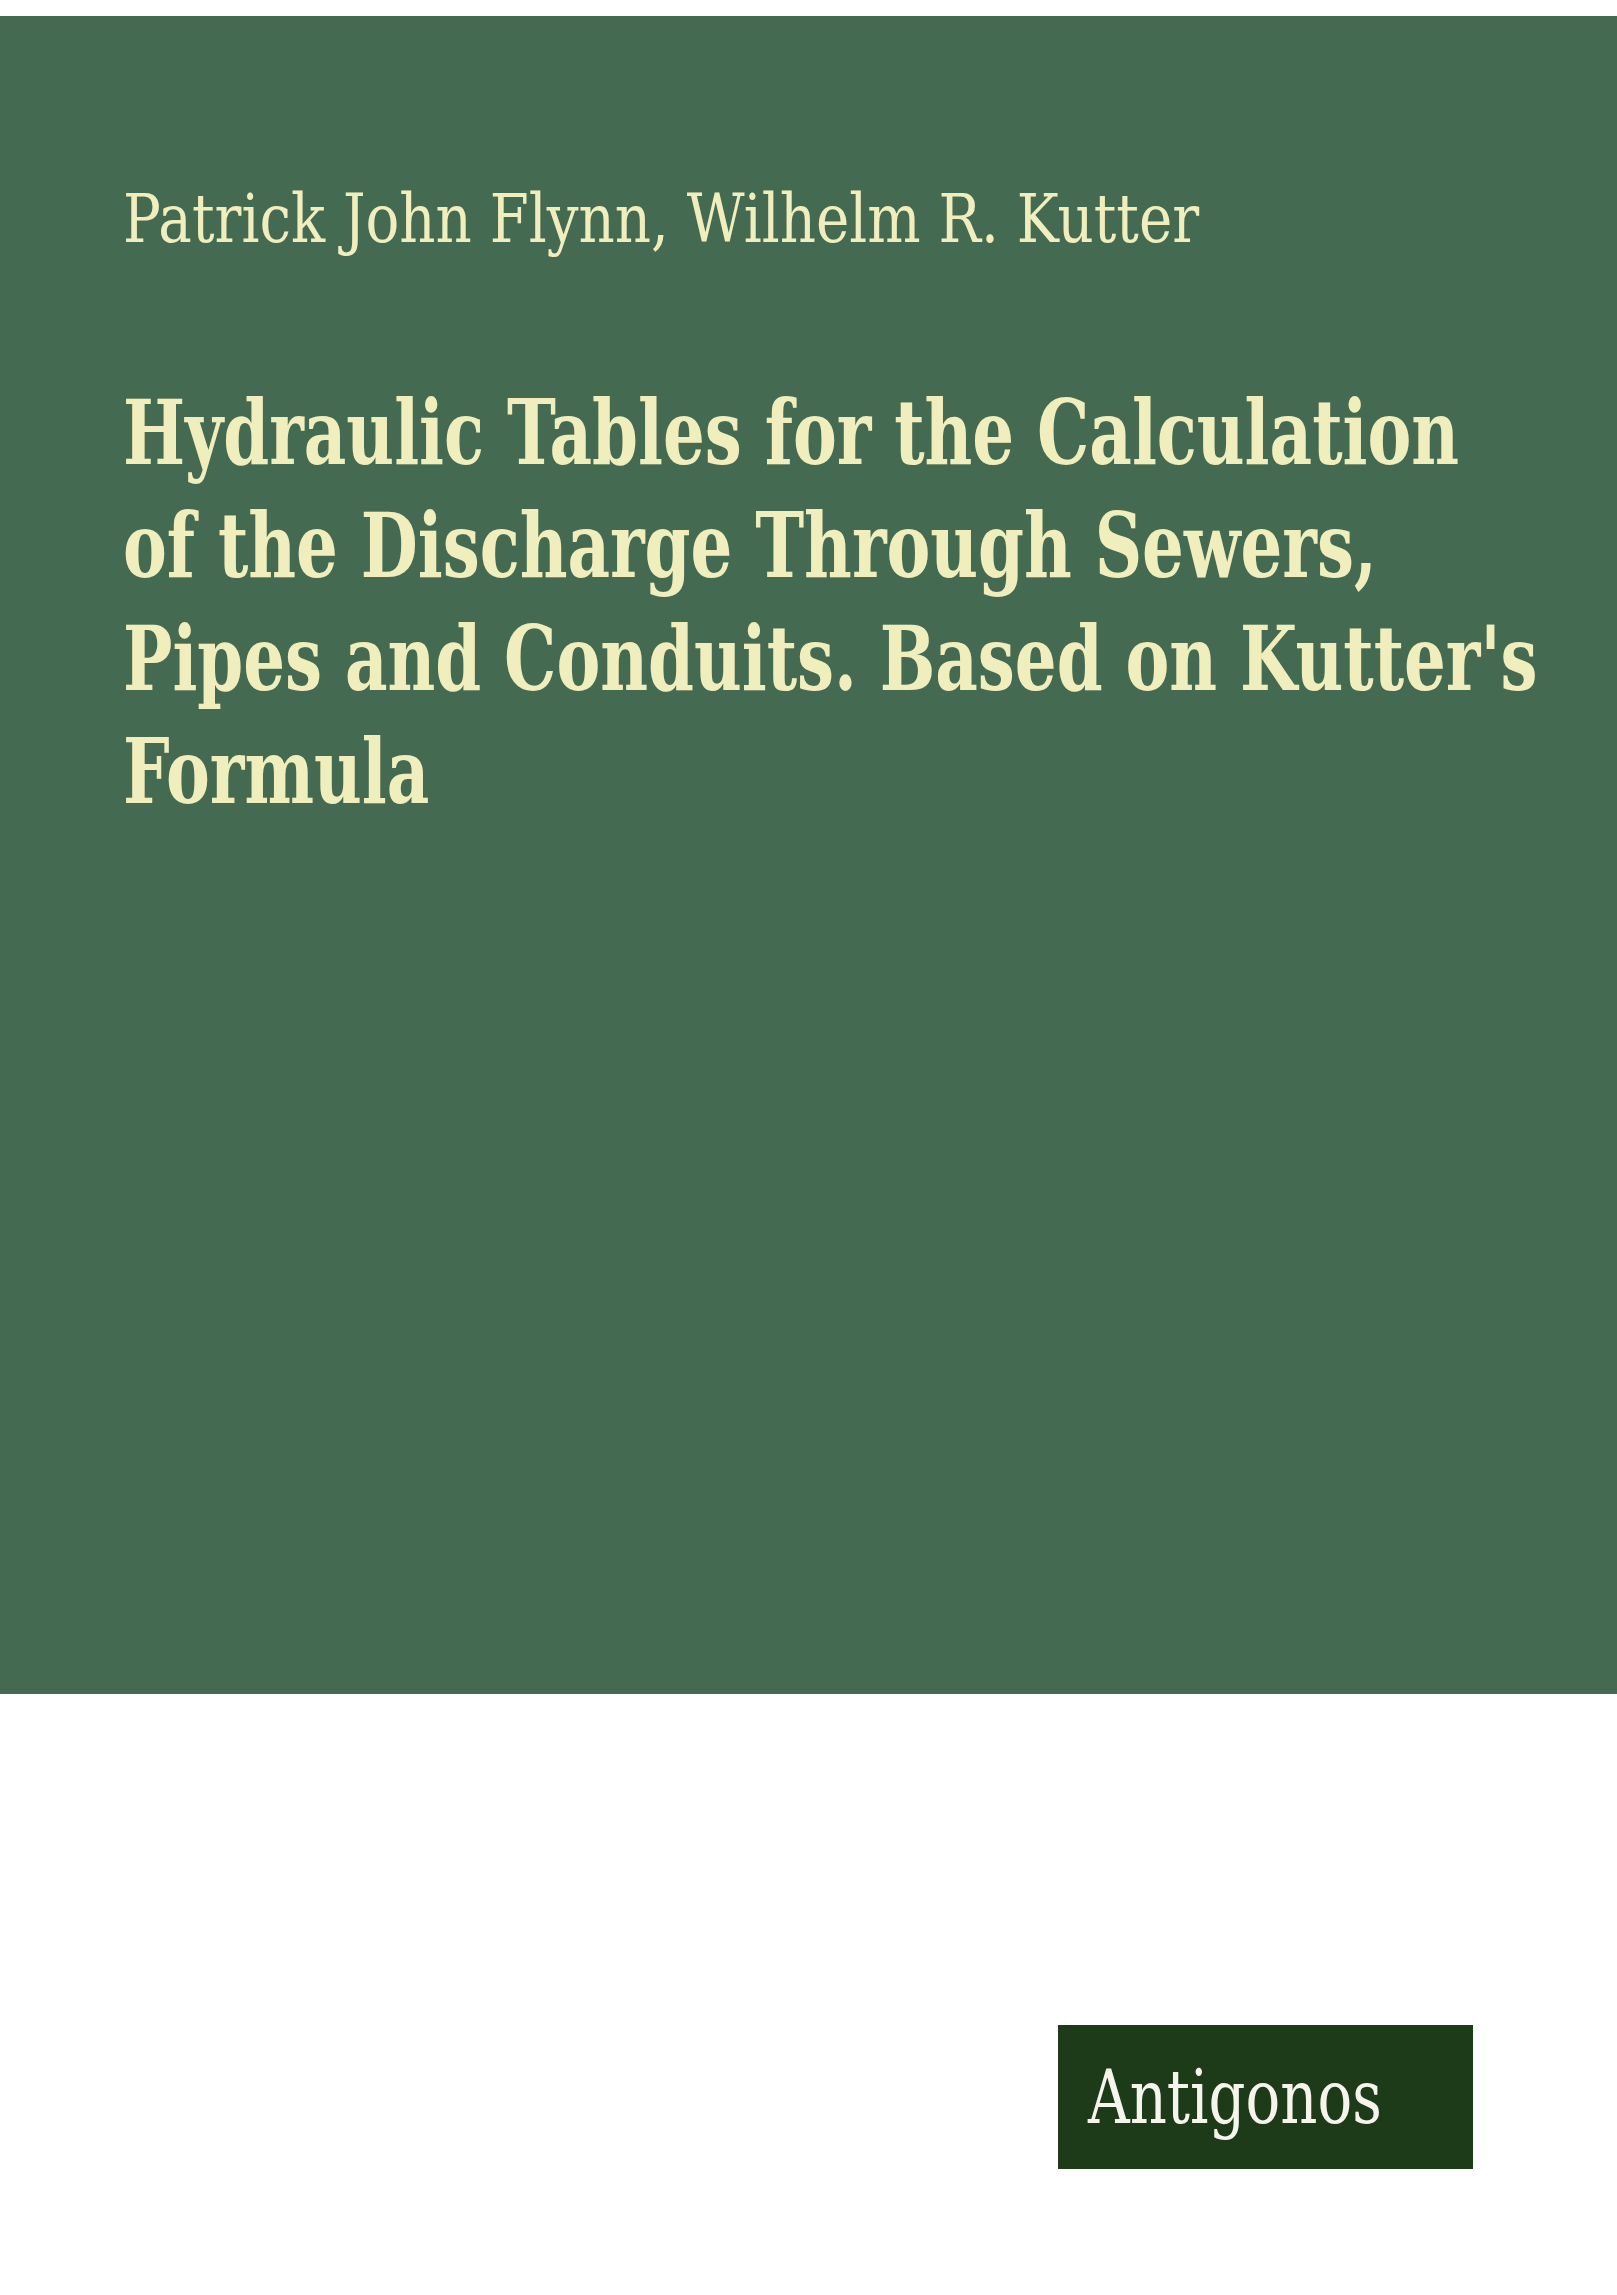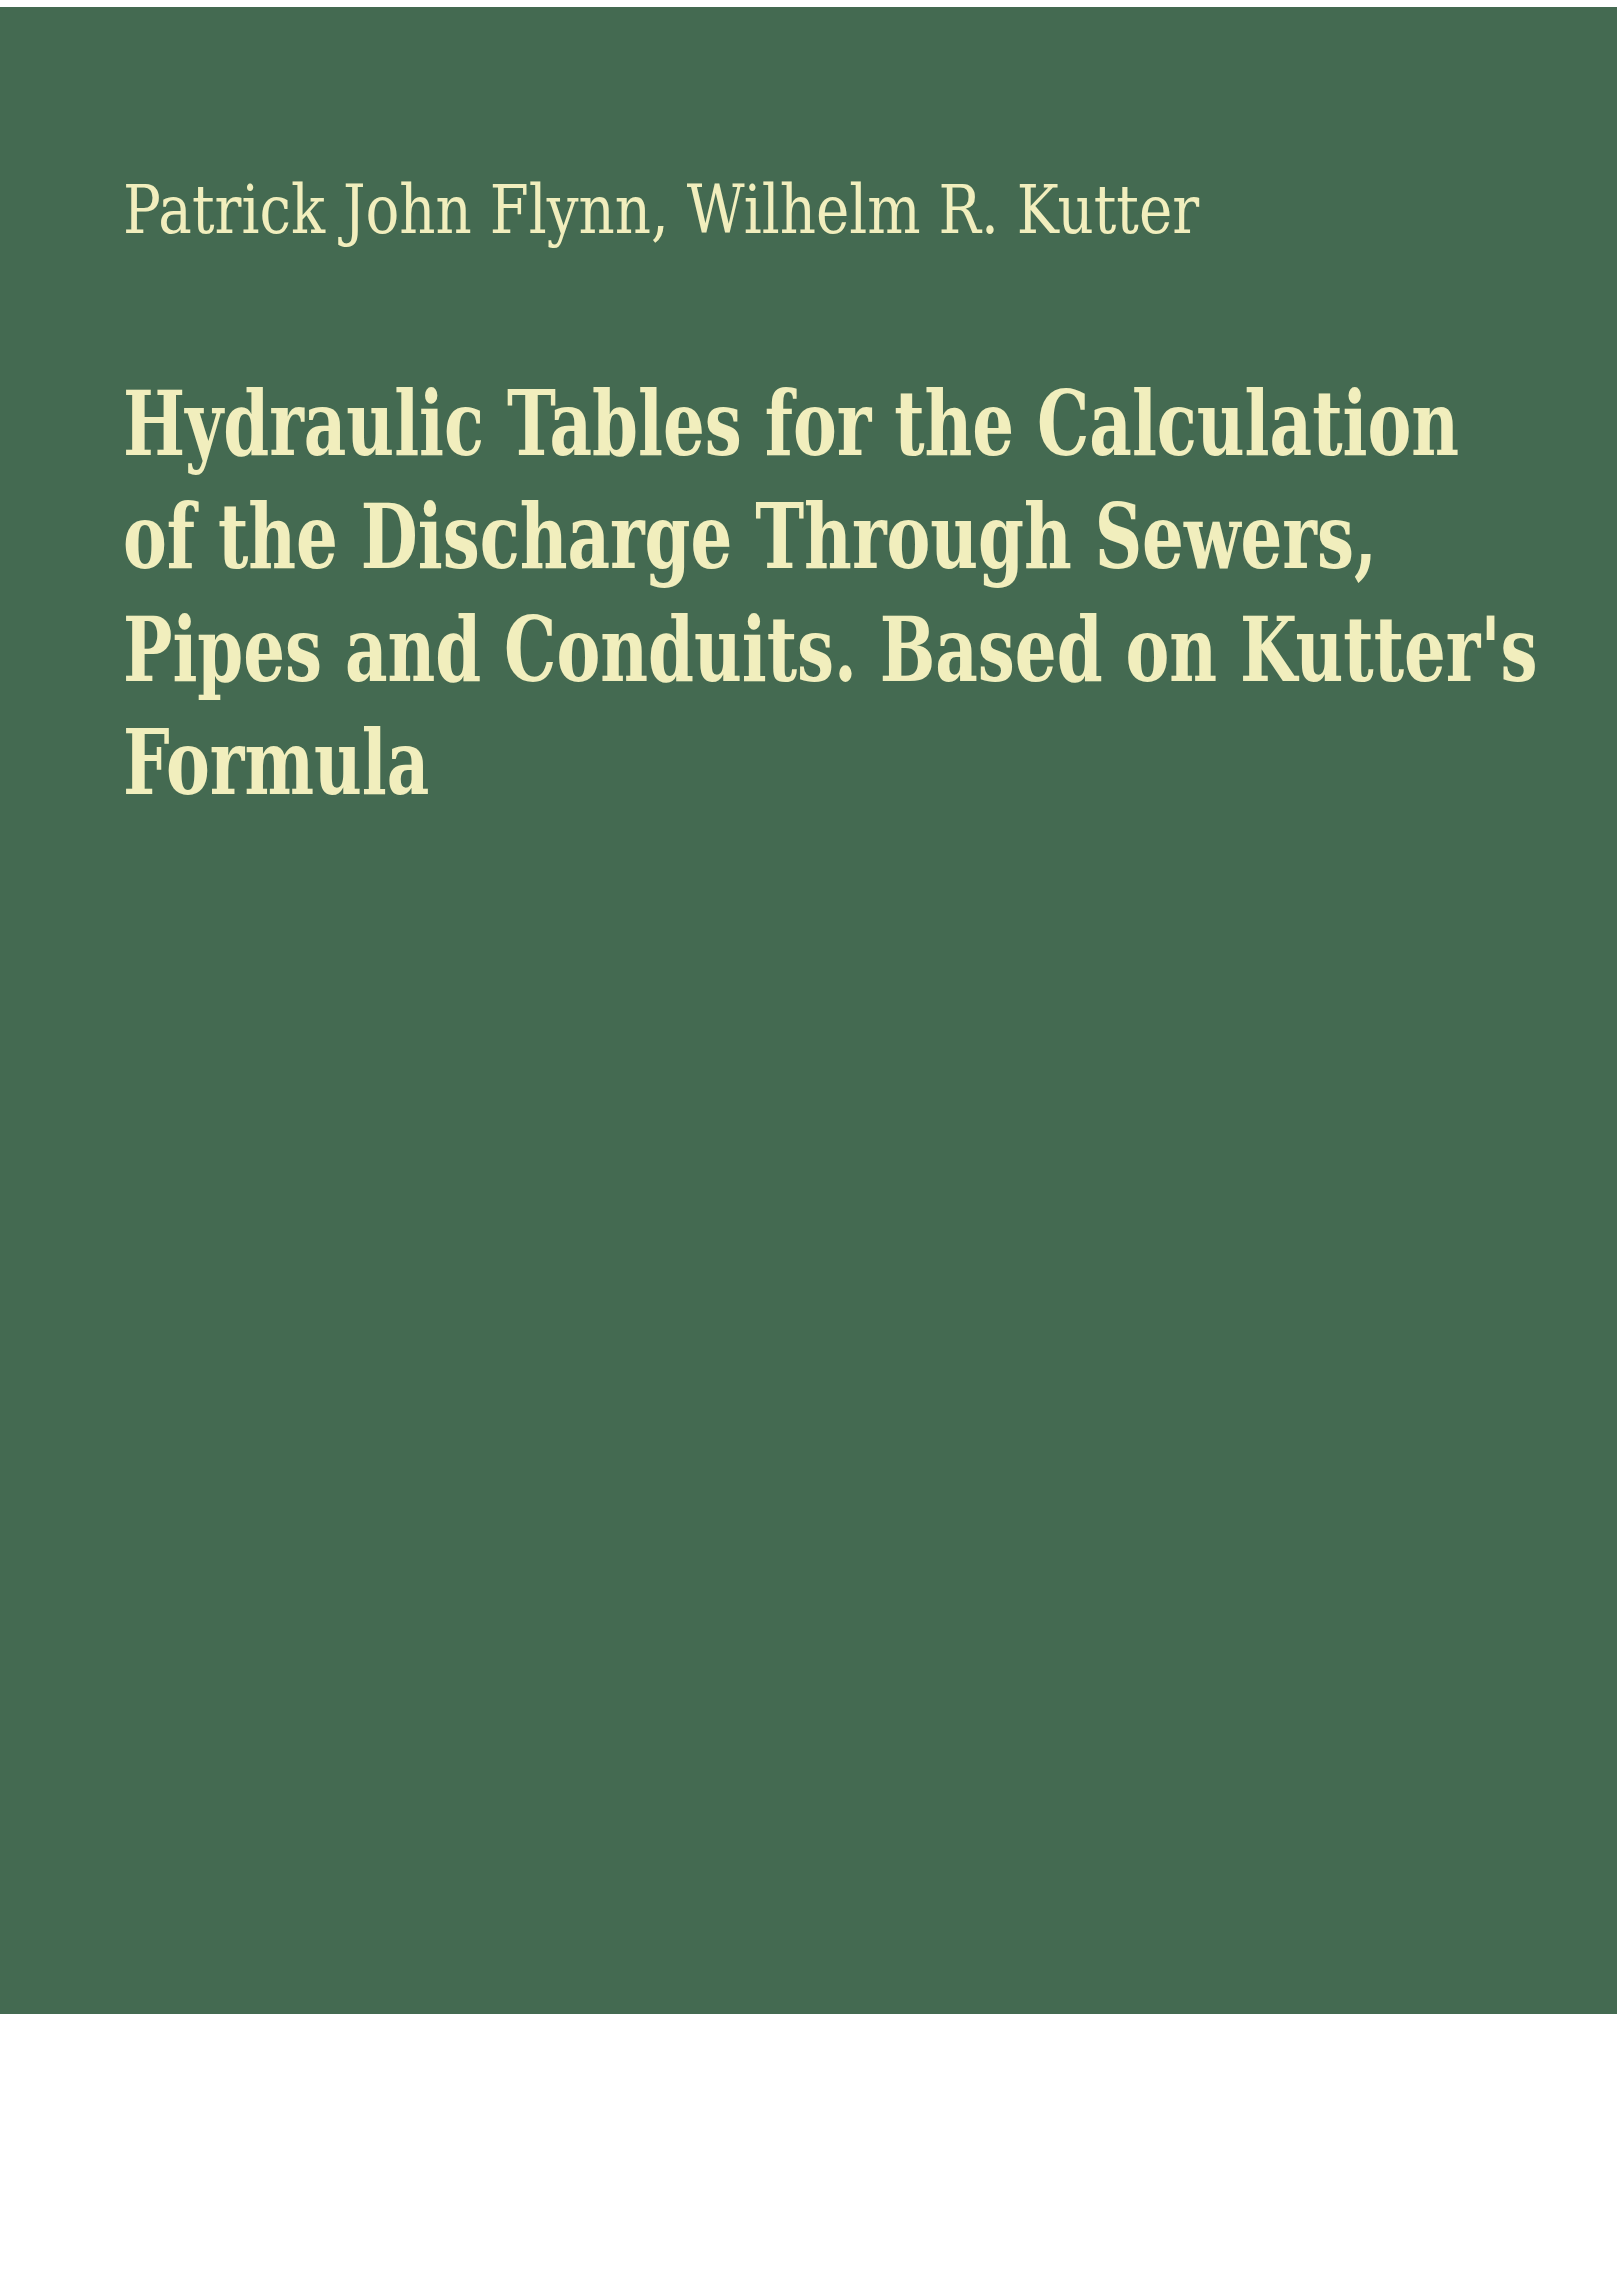--- a/index.html
+++ b/index.html
@@ -8,23 +8,23 @@
   }
   body {
     width: 1618px;
     height: 2295px;
     overflow: hidden;
     font-family: "DejaVu Serif", "Liberation Serif", serif;
   }
   .cover {
     position: absolute;
     left: 0;
-    top: 7px;
+    top: 16px;
     width: 1618px;
-    height: 2007px;
+    height: 1678px;
     background: var(--background, #446a51);
   }
   .authors {
     position: absolute;
     left: 123px;
     top: 163px;
     font-size: 67px;
     line-height: 81px;
     font-weight: normal;
     color: var(--text, #f1eebd);
@@ -74,15 +74,18 @@
 
   <div class="authors">Patrick John Flynn, Wilhelm R. Kutter</div>
 
   <div class="title">
     <div class="title-line">Hydraulic Tables for the Calculation</div>
     <div class="title-line">of the Discharge Through Sewers,</div>
     <div class="title-line">Pipes and Conduits. Based on Kutter's</div>
     <div class="title-line">Formula</div>
   </div>
 
+  <div class="badge">
+    <span class="badge-label">Antigonos</span>
+  </div>
 
 </div>
 
 
 </body></html>

